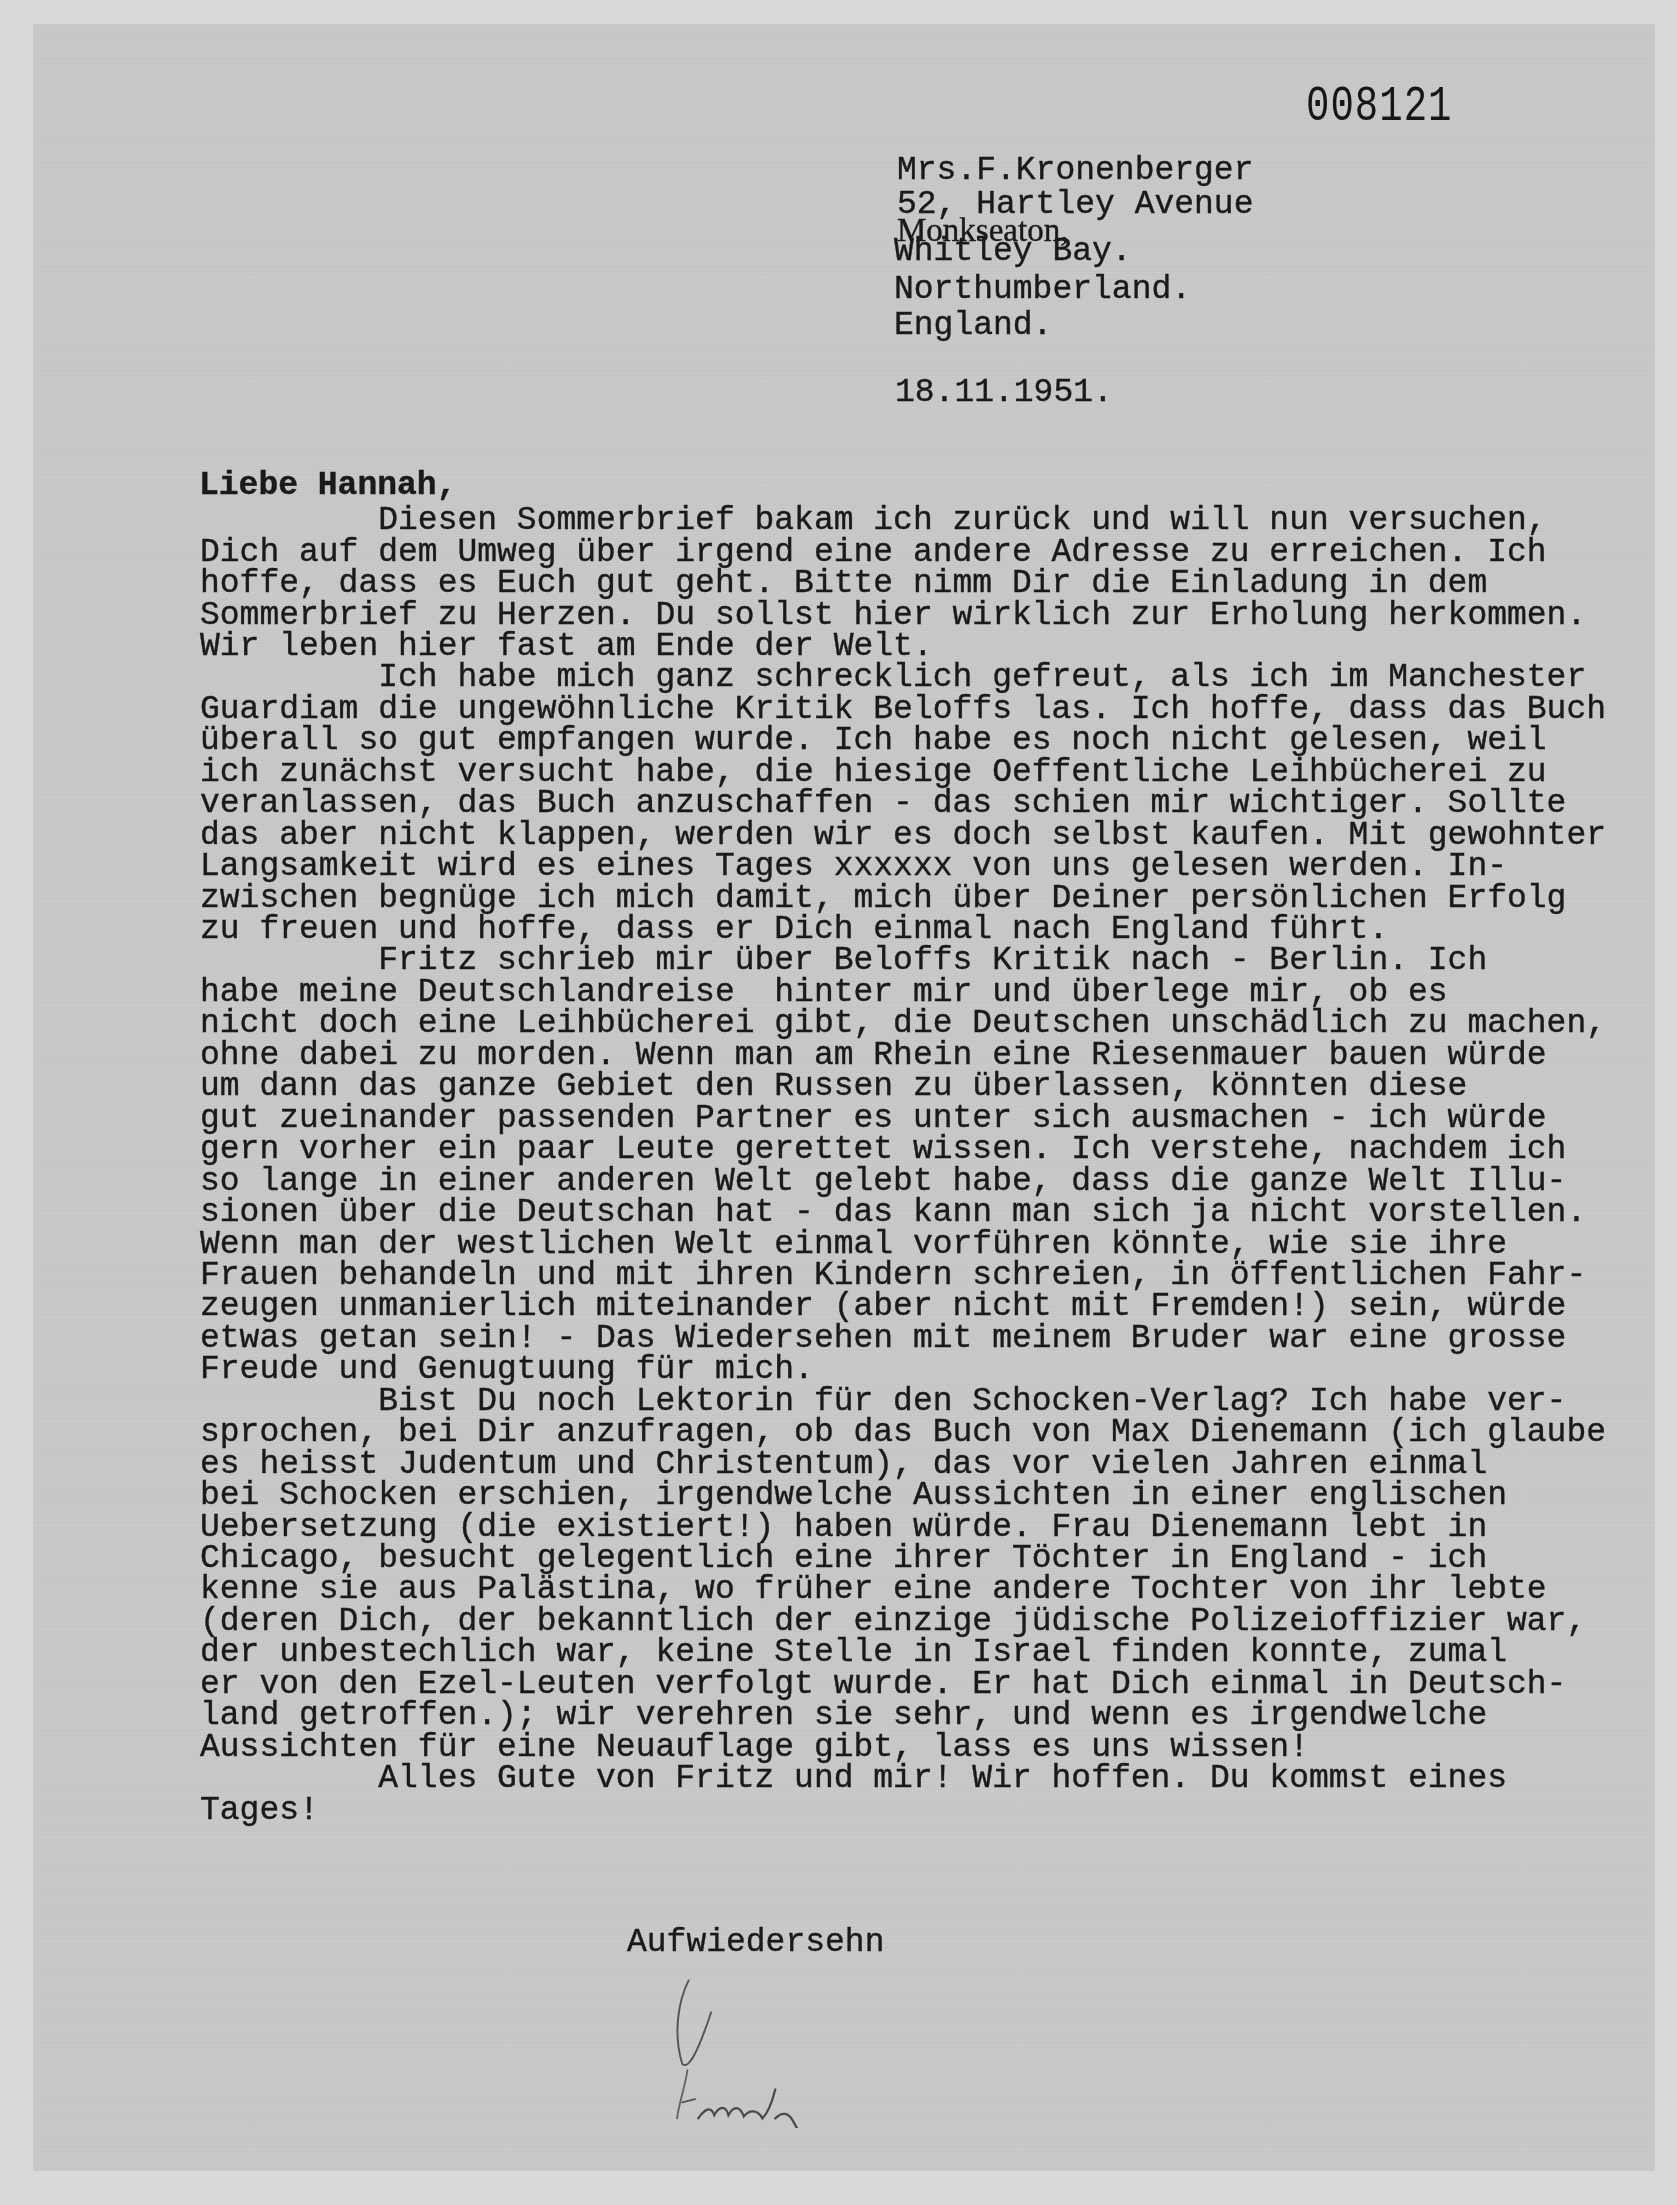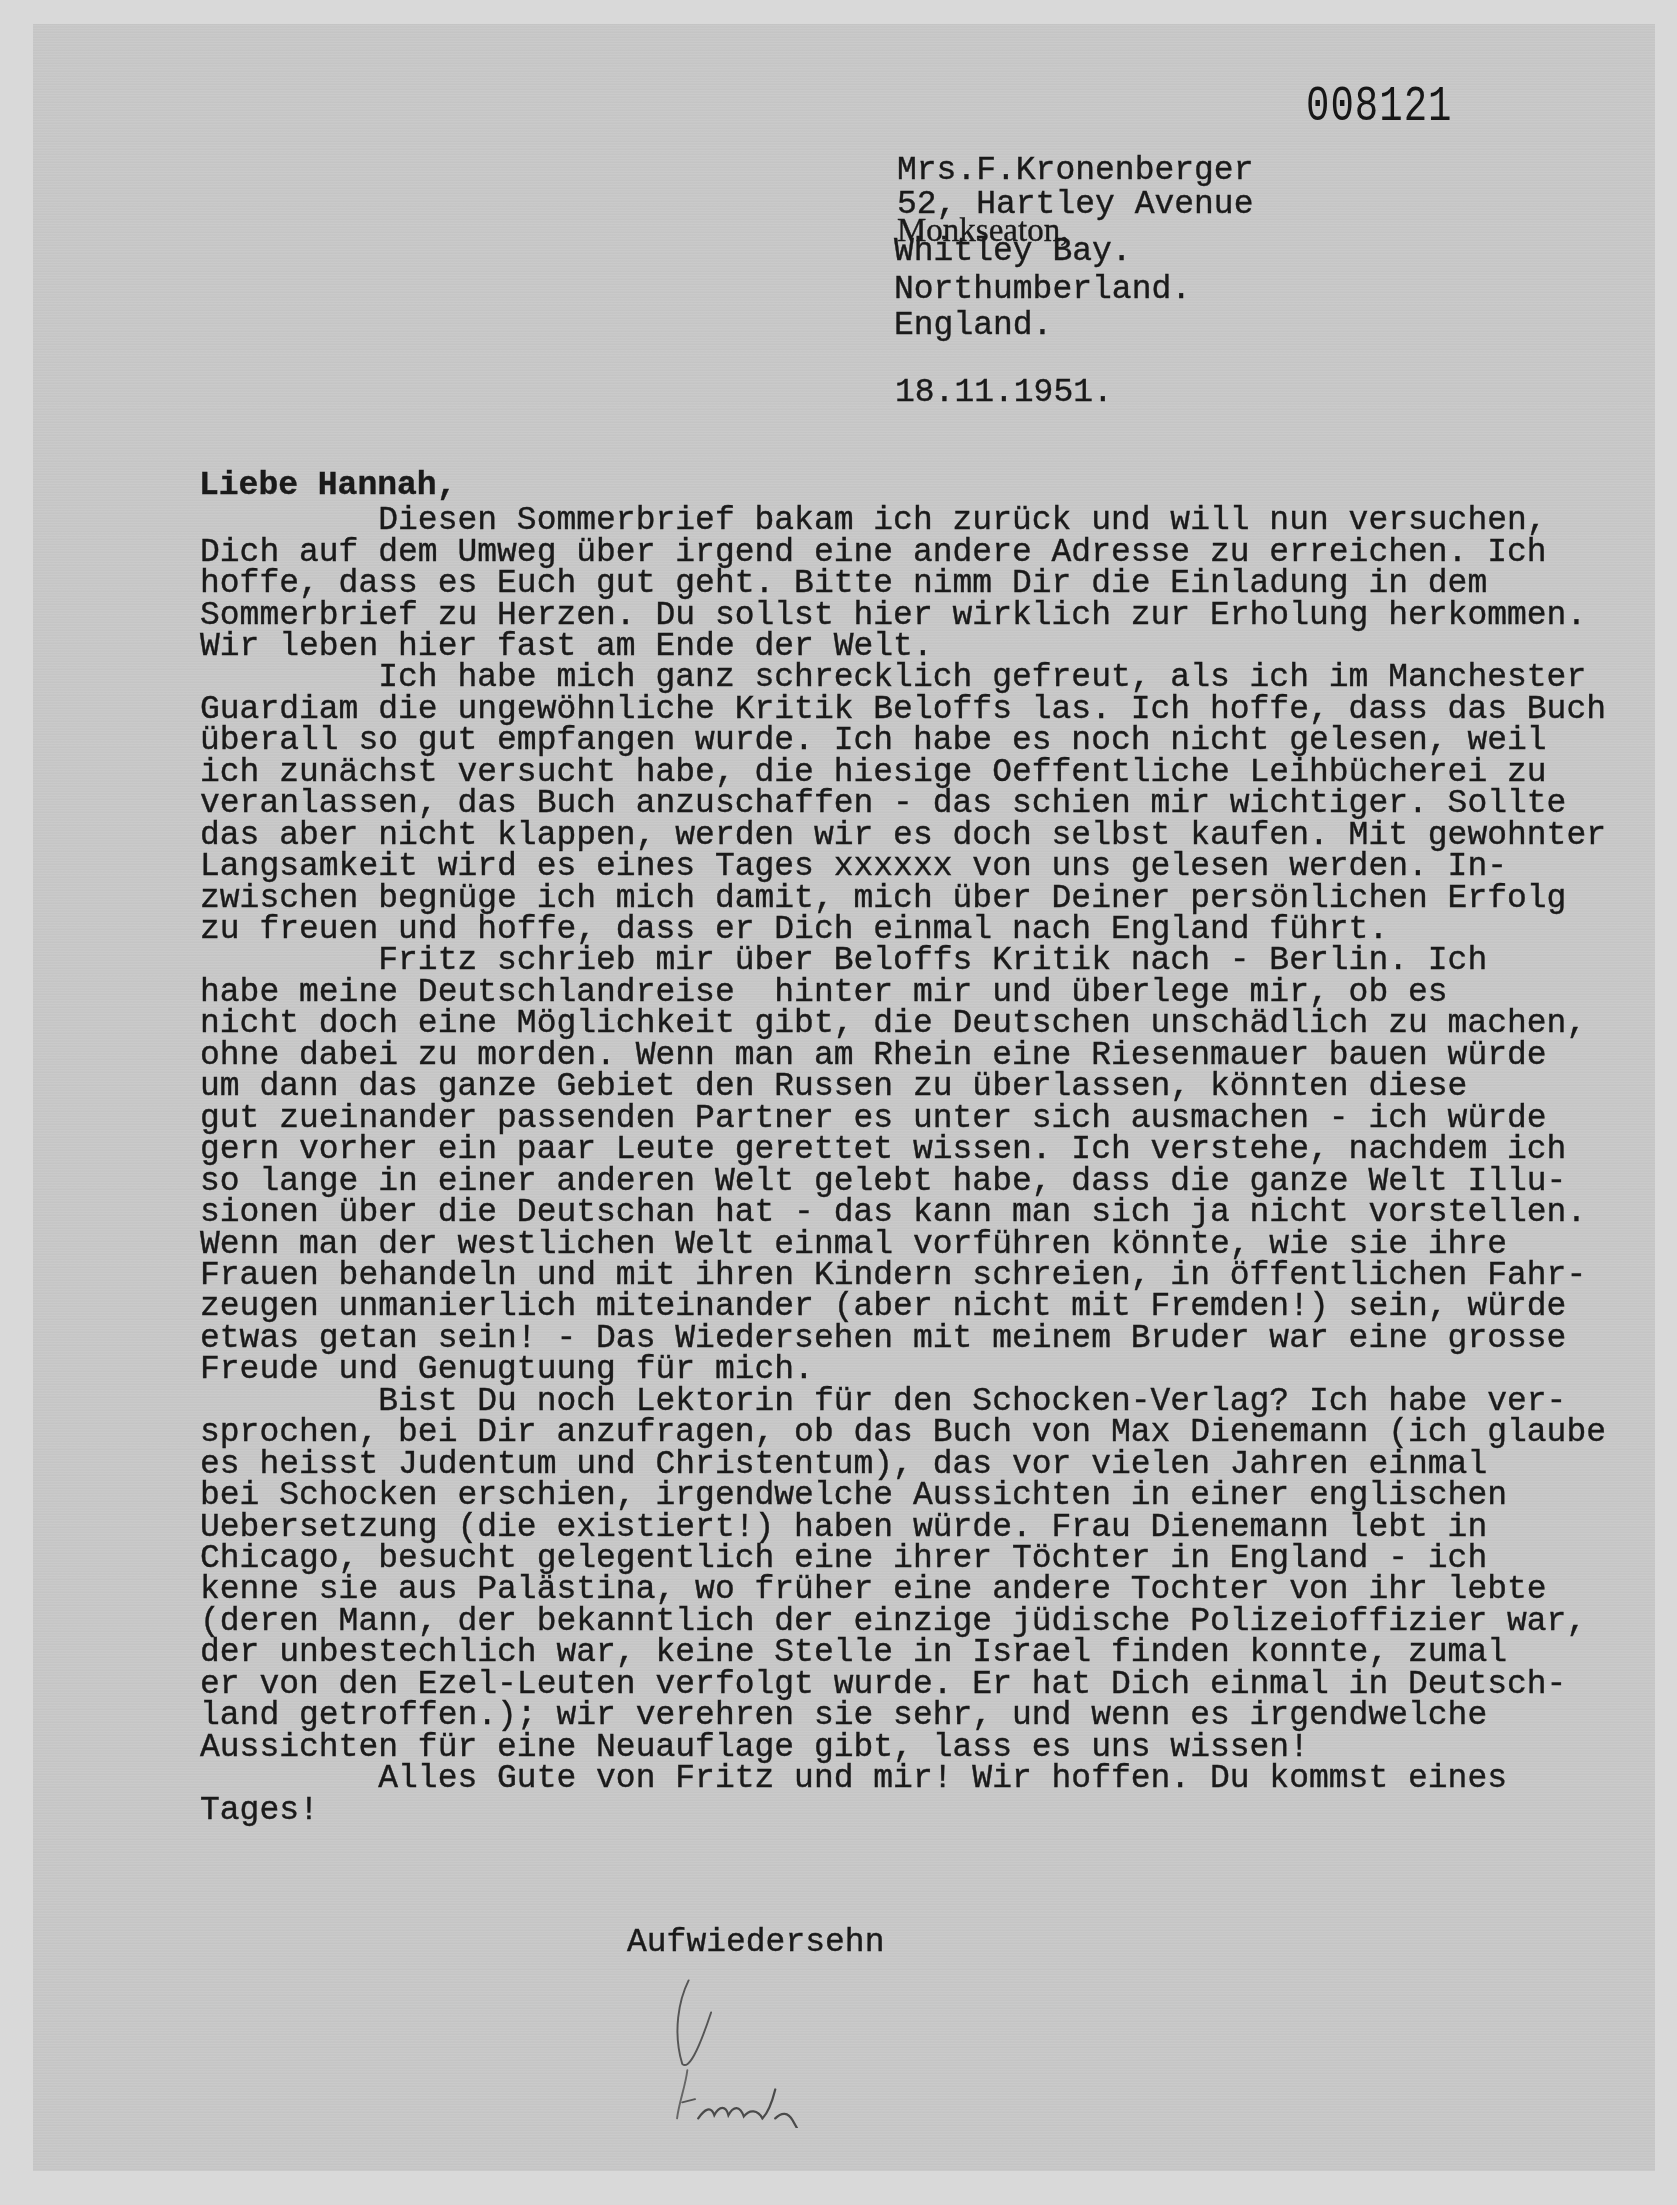--- a/index.html
+++ b/index.html
@@ -73,40 +73,40 @@
     <div class="tline" style="left: 200px; top: 693px;">Guardiam die ungewöhnliche Kritik Beloffs las. Ich hoffe, dass das Buch</div>
     <div class="tline" style="left: 200px; top: 724px;">überall so gut empfangen wurde. Ich habe es noch nicht gelesen, weil</div>
     <div class="tline" style="left: 200px; top: 756px;">ich zunächst versucht habe, die hiesige Oeffentliche Leihbücherei zu</div>
     <div class="tline" style="left: 200px; top: 787px;">veranlassen, das Buch anzuschaffen - das schien mir wichtiger. Sollte</div>
     <div class="tline" style="left: 200px; top: 819px;">das aber nicht klappen, werden wir es doch selbst kaufen. Mit gewohnter</div>
     <div class="tline" style="left: 200px; top: 850px;">Langsamkeit wird es eines Tages xxxxxx von uns gelesen werden. In-</div>
     <div class="tline" style="left: 200px; top: 882px;">zwischen begnüge ich mich damit, mich über Deiner persönlichen Erfolg</div>
     <div class="tline" style="left: 200px; top: 913px;">zu freuen und hoffe, dass er Dich einmal nach England führt.</div>
     <div class="tline" style="left: 200px; top: 944px;">         Fritz schrieb mir über Beloffs Kritik nach - Berlin. Ich</div>
     <div class="tline" style="left: 200px; top: 976px;">habe meine Deutschlandreise  hinter mir und überlege mir, ob es</div>
-    <div class="tline" style="left: 200px; top: 1007px;">nicht doch eine Möglichkeit gibt, die Deutschen unschädlich zu machen,</div>
+    <div class="tline" style="left: 200px; top: 1007px;">nicht doch eine Leihbücherei gibt, die Deutschen unschädlich zu machen,</div>
     <div class="tline" style="left: 200px; top: 1039px;">ohne dabei zu morden. Wenn man am Rhein eine Riesenmauer bauen würde</div>
     <div class="tline" style="left: 200px; top: 1070px;">um dann das ganze Gebiet den Russen zu überlassen, könnten diese</div>
     <div class="tline" style="left: 200px; top: 1102px;">gut zueinander passenden Partner es unter sich ausmachen - ich würde</div>
     <div class="tline" style="left: 200px; top: 1133px;">gern vorher ein paar Leute gerettet wissen. Ich verstehe, nachdem ich</div>
     <div class="tline" style="left: 200px; top: 1165px;">so lange in einer anderen Welt gelebt habe, dass die ganze Welt Illu-</div>
     <div class="tline" style="left: 200px; top: 1196px;">sionen über die Deutschan hat - das kann man sich ja nicht vorstellen.</div>
     <div class="tline" style="left: 200px; top: 1228px;">Wenn man der westlichen Welt einmal vorführen könnte, wie sie ihre</div>
     <div class="tline" style="left: 200px; top: 1259px;">Frauen behandeln und mit ihren Kindern schreien, in öffentlichen Fahr-</div>
     <div class="tline" style="left: 200px; top: 1290px;">zeugen unmanierlich miteinander (aber nicht mit Fremden!) sein, würde</div>
     <div class="tline" style="left: 200px; top: 1322px;">etwas getan sein! - Das Wiedersehen mit meinem Bruder war eine grosse</div>
     <div class="tline" style="left: 200px; top: 1353px;">Freude und Genugtuung für mich.</div>
     <div class="tline" style="left: 200px; top: 1385px;">         Bist Du noch Lektorin für den Schocken-Verlag? Ich habe ver-</div>
     <div class="tline" style="left: 200px; top: 1416px;">sprochen, bei Dir anzufragen, ob das Buch von Max Dienemann (ich glaube</div>
     <div class="tline" style="left: 200px; top: 1448px;">es heisst Judentum und Christentum), das vor vielen Jahren einmal</div>
     <div class="tline" style="left: 200px; top: 1479px;">bei Schocken erschien, irgendwelche Aussichten in einer englischen</div>
     <div class="tline" style="left: 200px; top: 1511px;">Uebersetzung (die existiert!) haben würde. Frau Dienemann lebt in</div>
     <div class="tline" style="left: 200px; top: 1542px;">Chicago, besucht gelegentlich eine ihrer Töchter in England - ich</div>
     <div class="tline" style="left: 200px; top: 1573px;">kenne sie aus Palästina, wo früher eine andere Tochter von ihr lebte</div>
-    <div class="tline" style="left: 200px; top: 1605px;">(deren Mann, der bekanntlich der einzige jüdische Polizeioffizier war,</div>
+    <div class="tline" style="left: 200px; top: 1605px;">(deren Dich, der bekanntlich der einzige jüdische Polizeioffizier war,</div>
     <div class="tline" style="left: 200px; top: 1636px;">der unbestechlich war, keine Stelle in Israel finden konnte, zumal</div>
     <div class="tline" style="left: 200px; top: 1668px;">er von den Ezel-Leuten verfolgt wurde. Er hat Dich einmal in Deutsch-</div>
     <div class="tline" style="left: 200px; top: 1699px;">land getroffen.); wir verehren sie sehr, und wenn es irgendwelche</div>
     <div class="tline" style="left: 200px; top: 1731px;">Aussichten für eine Neuauflage gibt, lass es uns wissen!</div>
     <div class="tline" style="left: 200px; top: 1762px;">         Alles Gute von Fritz und mir! Wir hoffen. Du kommst eines</div>
     <div class="tline" style="left: 200px; top: 1794px;">Tages!</div>
   </div>
 
 <div class="tline" style="left:627px; top:1926px;">Aufwiedersehn</div>
 

